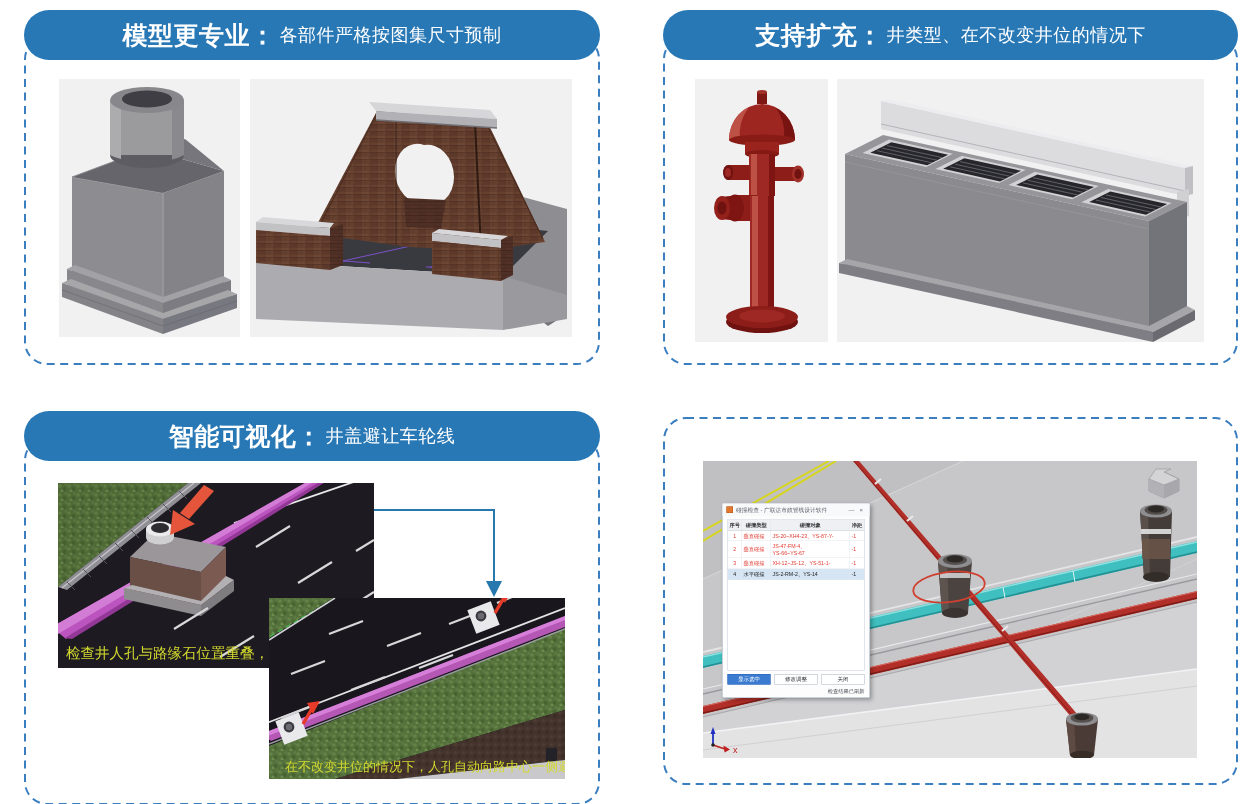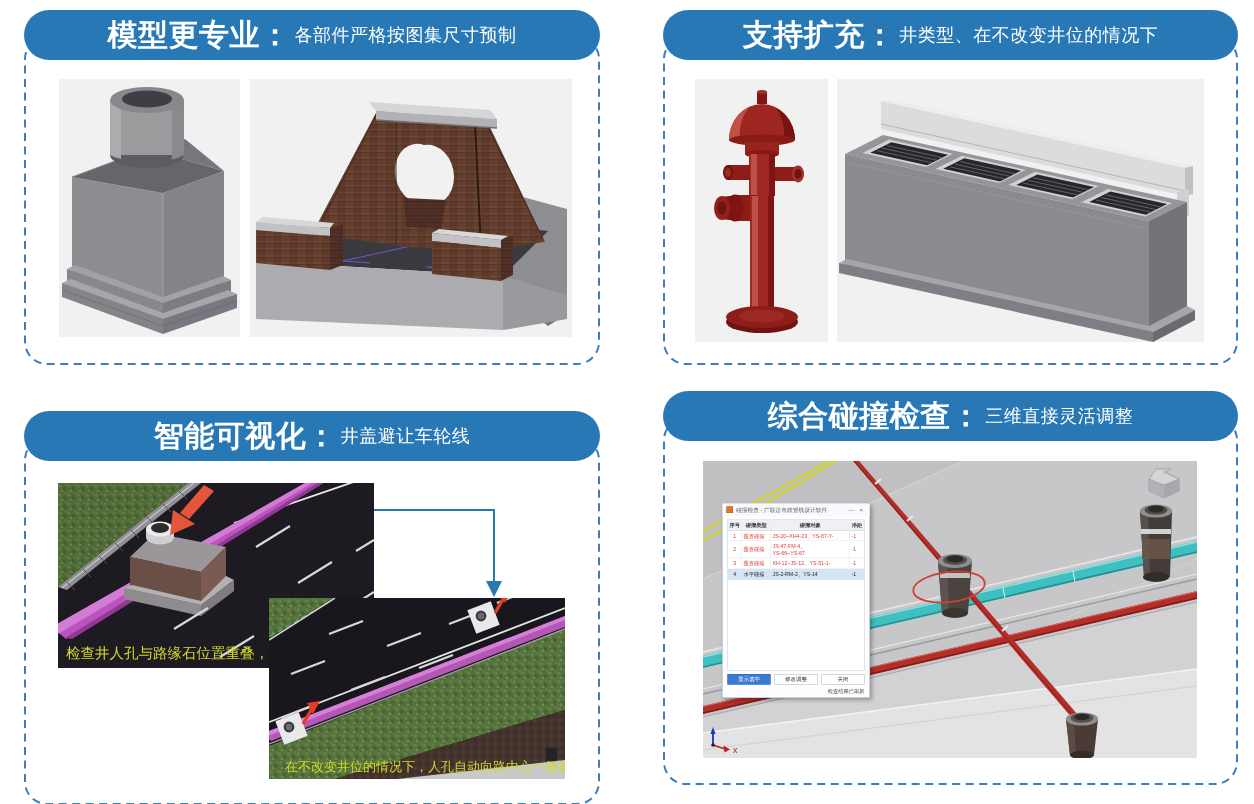--- a/index.html
+++ b/index.html
@@ -11,21 +11,21 @@
   #panel-1{left:24px;top:36px;width:576px;height:329px;}
   #panel-2{left:663px;top:36px;width:575px;height:329px;text-align:center;}
   #panel-3{left:24px;top:437px;width:576px;height:368px;}
   #panel-4{left:663px;top:417px;width:575px;height:368px;}
   .panel-border{position:absolute;left:0;top:0;z-index:0;}
   .banner{
     position:absolute;left:0;top:-26px;width:100%;height:50px;border-radius:25px;
     background:#2878b6;display:flex;align-items:center;justify-content:center;
     color:#ffffff;white-space:nowrap;z-index:5;
   }
-  .banner .t-bold{font-size:30px;font-weight:700;letter-spacing:0.5px;}
+  .banner .t-bold{font-size:25px;font-weight:700;letter-spacing:0.5px;}
   .banner .t-rest{font-size:18px;font-weight:500;letter-spacing:0.5px;margin-left:4px;}
   .shot{position:absolute;overflow:hidden;}
   .shot svg{display:block;}
   .caption{
     position:absolute;color:#d2d82e;white-space:nowrap;font-weight:500;
   }
   .connector{position:absolute;z-index:1;}
   
   .dialog{
     position:absolute;left:19px;top:42px;width:296px;height:390px;
@@ -417,24 +417,20 @@
       <rect x="277" y="150" width="11" height="13" fill="#222228"></rect>
     </svg>
     <div class="caption" style="bottom:3px;left:16px;font-size:13px;">在不改变井位的情况下，人孔自动向路中心一侧避让偏移</div>
   </div>
 </div>
 
 <div class="panel" id="panel-4">
   <svg class="panel-border" width="575" height="368">
     <rect x="1" y="1" width="573" height="366" rx="22" fill="none" stroke="#3b7ec0" stroke-width="2" stroke-dasharray="8,5.5"></rect>
   </svg>
-  <div class="banner">
-    <span class="t-bold">综合碰撞检查：</span>
-    <span class="t-rest">三维直接灵活调整</span>
-  </div>
 
   <div class="shot" style="left:40px;top:44px;width:494px;height:297px;">
     <svg width="494" height="297" viewBox="0 0 494 297" style="position:absolute;left:0;top:0;">
       <rect width="494" height="297" fill="#c7c7c9"></rect>
 
       <polygon points="0,0 260,0 120,62 0,118" fill="#c0c0c2"></polygon>
       <line x1="260" y1="0" x2="0" y2="118" stroke="#d6d6d8" stroke-width="1"></line>
 
       <line x1="494" y1="98" x2="130" y2="262" stroke="#d2d2d4" stroke-width="1"></line>
 

